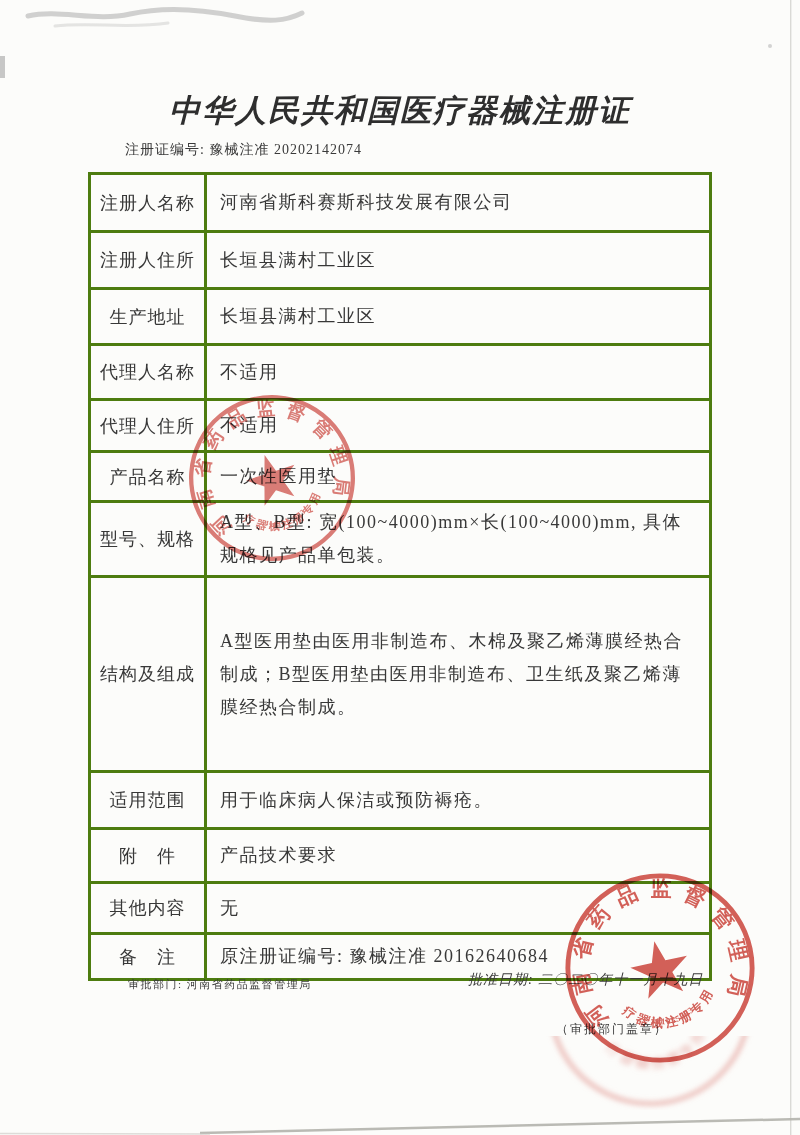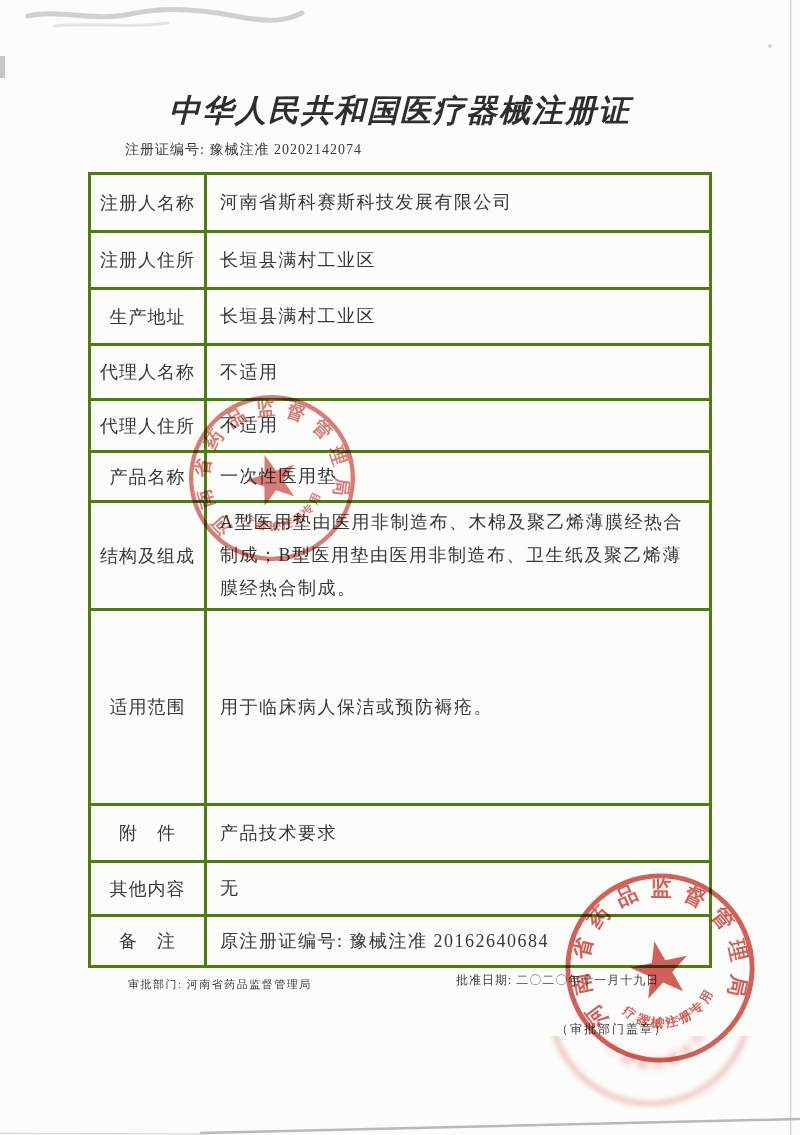--- a/index.html
+++ b/index.html
@@ -45,22 +45,22 @@
   table.cert-table tr:nth-child(8){height:195px}
   table.cert-table tr:nth-child(9){height:57px}
   table.cert-table tr:nth-child(10){height:54px}
   table.cert-table tr:nth-child(11){height:51px}
   table.cert-table tr:nth-child(12){height:46px}
 
   .footer-left{
     position:absolute;left:128px;top:977px;font-size:11px;letter-spacing:1.5px;color:#3a3a3a;
   }
   .footer-right{
-    position:absolute;left:456px;top:966px;font-size:12px;letter-spacing:1px;
-    line-height:28px;color:#3a3a3a;
+    position:absolute;left:468px;top:966px;font-size:14px;letter-spacing:1px;
+    line-height:28px;color:#3a3a3a;font-style:italic;
   }
   .seal-note{
     position:absolute;left:556px;top:1021px;font-size:12px;letter-spacing:2px;color:#3a3a3a;
   }
 
   .seal{position:absolute;mix-blend-mode:multiply;pointer-events:none;}
   .seal svg{display:block;width:100%;height:100%;}
   #seal-primary{left:186px;top:392px;width:172px;height:172px;transform:rotate(-18deg);opacity:.72;}
   #seal-secondary{left:562px;top:870px;width:196px;height:196px;transform:rotate(-12deg);opacity:.88;}
   #seal-ghost{
@@ -116,20 +116,24 @@
     <tr>
       <td class="cell-label">代理人住所</td>
       <td class="cell-value">不适用</td>
     </tr>
 
     <tr>
       <td class="cell-label">产品名称</td>
       <td class="cell-value">一次性医用垫</td>
     </tr>
 
+    <tr>
+      <td class="cell-label">型号、规格</td>
+      <td class="cell-value">A型、B型: 宽(100~4000)mm×长(100~4000)mm, 具体规格见产品单包装。</td>
+    </tr>
 
     <tr>
       <td class="cell-label">结构及组成</td>
       <td class="cell-value">A型医用垫由医用非制造布、木棉及聚乙烯薄膜经热合制成；B型医用垫由医用非制造布、卫生纸及聚乙烯薄膜经热合制成。</td>
     </tr>
 
     <tr>
       <td class="cell-label">适用范围</td>
       <td class="cell-value">用于临床病人保洁或预防褥疮。</td>
     </tr>

